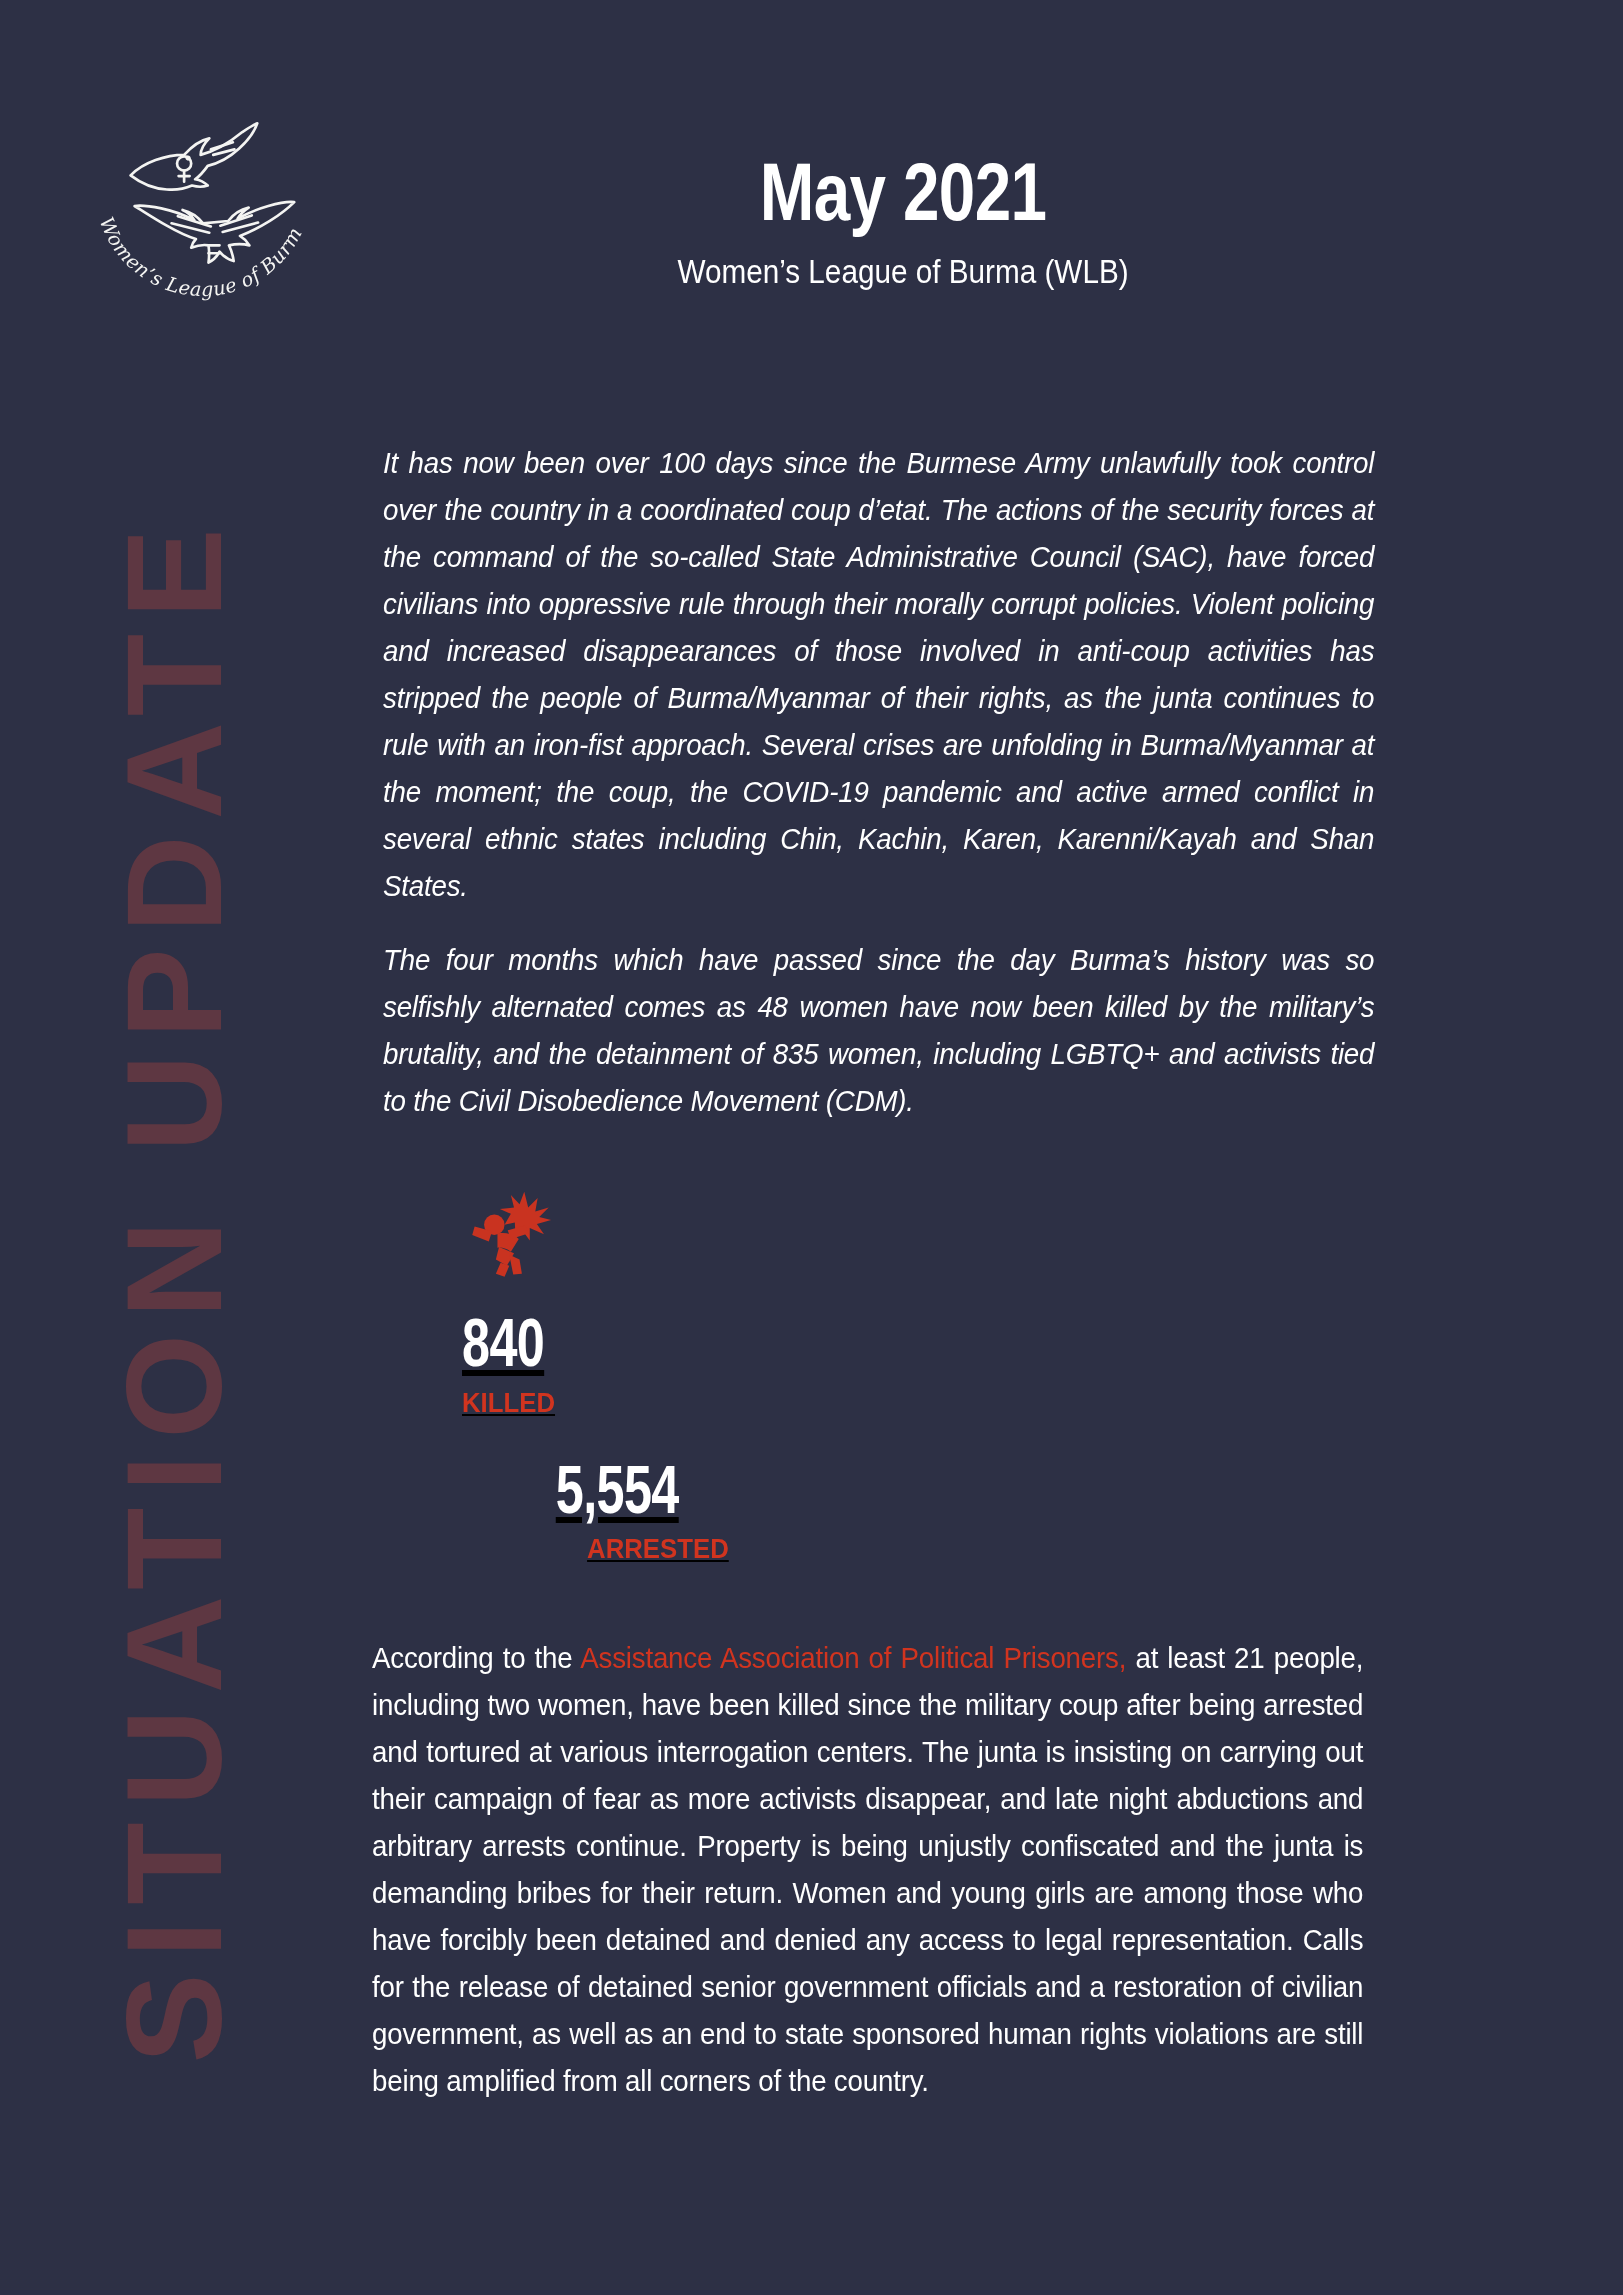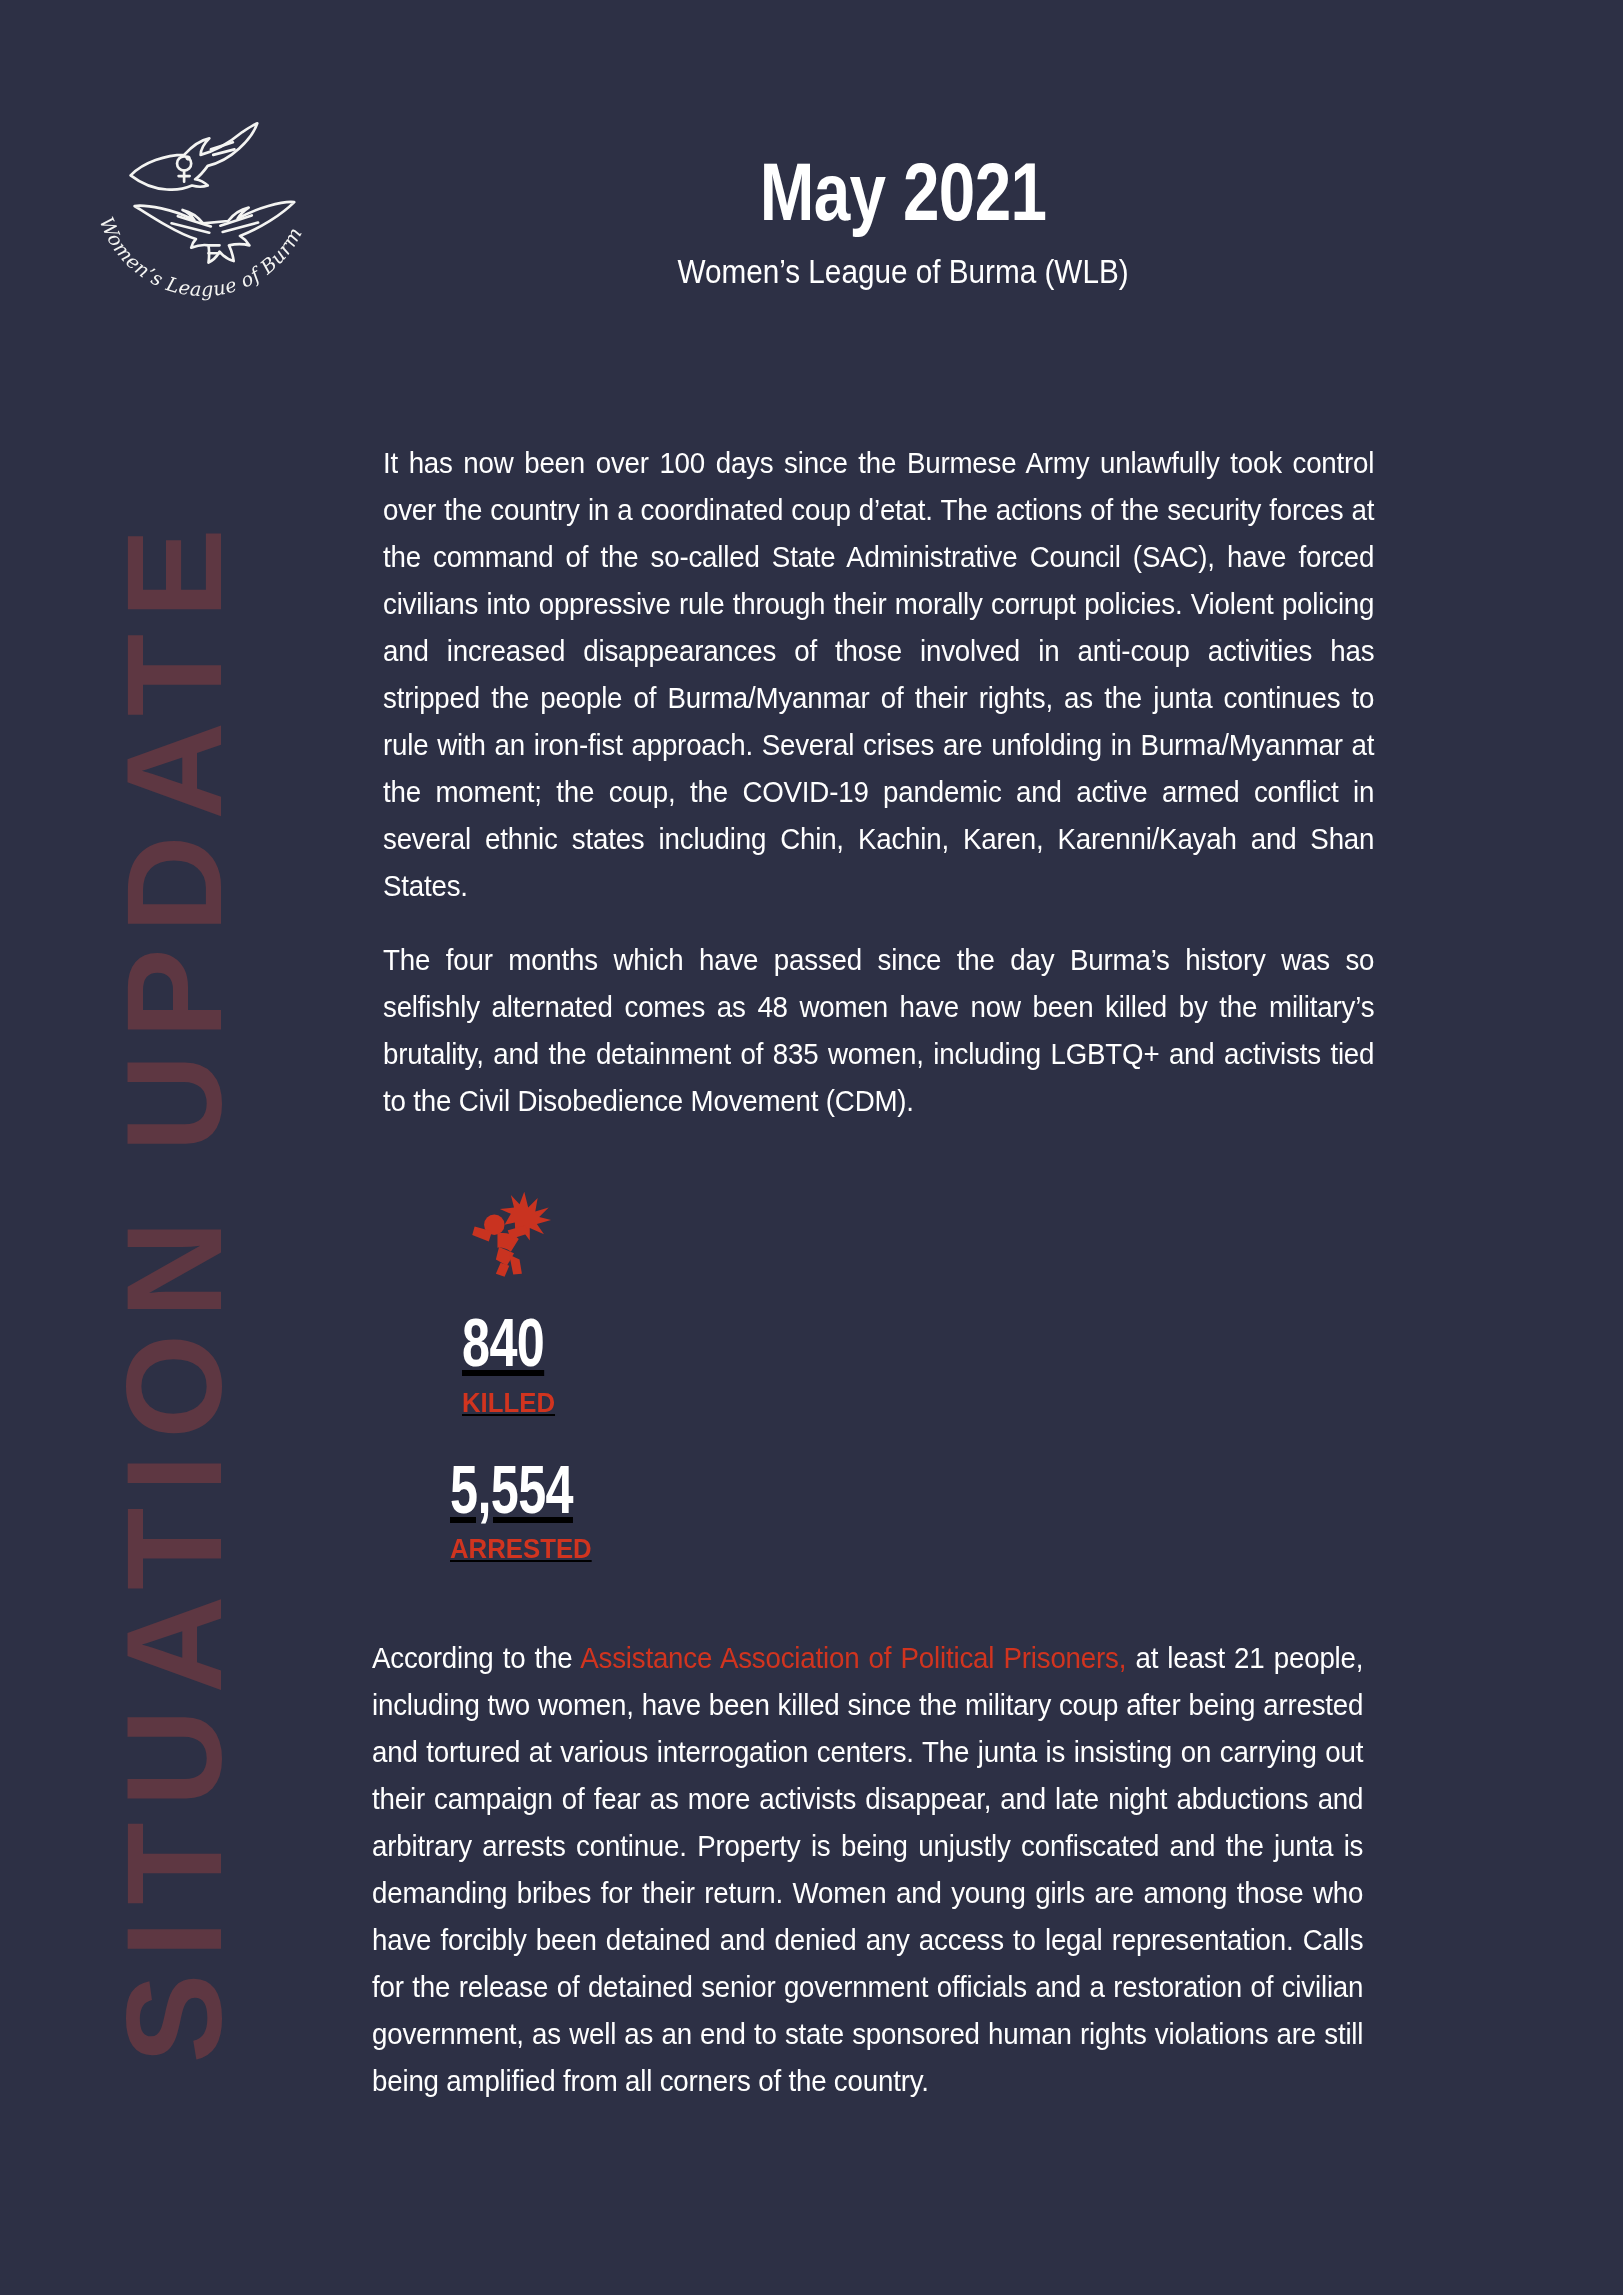--- a/index.html
+++ b/index.html
@@ -78,20 +78,21 @@
     transform: scaleX(0.90);
     transform-origin: center;
   }
 
   
   .content {
     position: absolute;
     left: 383px;
     top: 440px;
     width: 1038px;
+    font-style: italic;
   }
 
   .para {
     color: #ffffff;
     font-family: "Liberation Sans", sans-serif;
     font-size: 29px;
     line-height: 47px;
     text-align: justify;
     text-justify: inter-word;
     letter-spacing: -0.2px;
@@ -147,21 +148,21 @@
     letter-spacing: 0px;
     margin-top: 12.6px;
     transform: scaleX(0.92);
     transform-origin: left center;
     white-space: nowrap;
     min-height: 28px;
   }
 
   .stats-row-1 .stat-value { margin-top: 28px; }
   .stats-row-2 { margin-top: 38px; }
-  .stats-row-2 .stat-left  { padding-left: 67px; }
+  .stats-row-2 .stat-left  { padding-left: 67px; text-align: center; }
   .stats-row-2 .stat-right { padding-left: 159px; }
 
   
   .content-lower {
     position: absolute;
     left: 372px;
     top: 1635px;
     width: 1038px;
   }
 </style>

